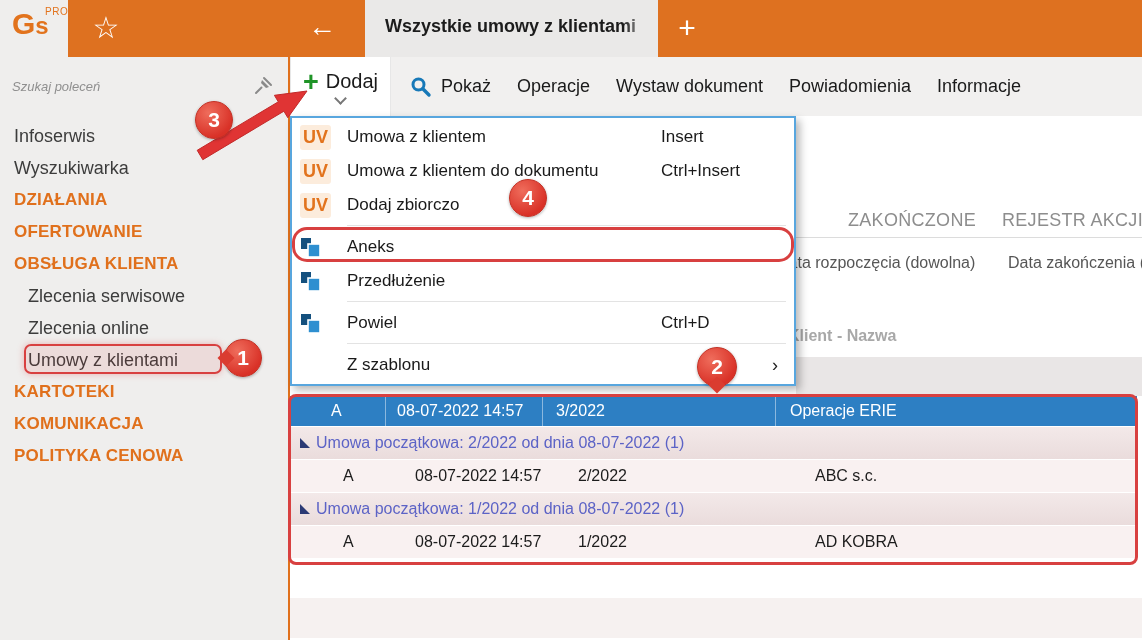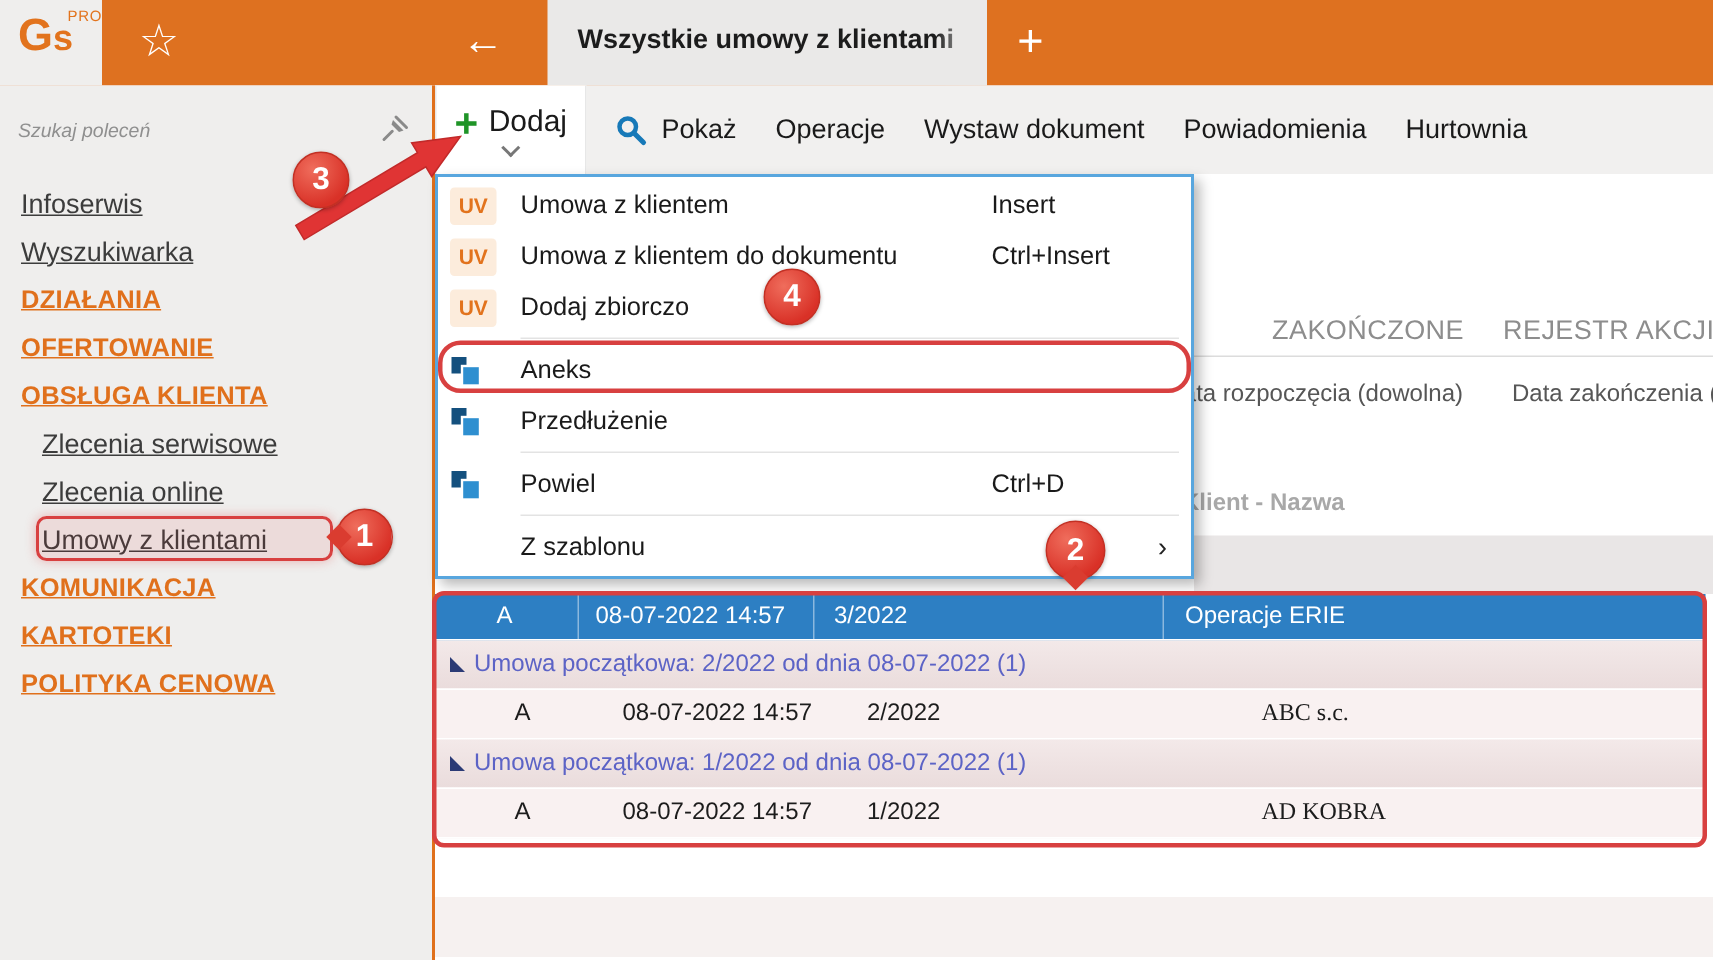--- a/index.html
+++ b/index.html
@@ -21,21 +21,21 @@
   .tb-tab::after { content:""; position:absolute; right:0; top:0; width:34px; height:57px; background:linear-gradient(90deg, rgba(234,233,232,0), #eae9e8 80%); }
   .tb-plus { position:absolute; left:664px; top:8px; width:46px; height:40px; color:#fff; font-size:30px; font-weight:300; text-align:center; line-height:40px; }
 
   
   .sidebar { position:absolute; left:0; top:57px; width:288px; height:583px; background:#efeeed; }
   .search-row { position:absolute; left:0; top:0; width:288px; height:59px; }
   .search-input { position:absolute; left:12px; top:14px; width:220px; height:30px; background:transparent; border:none; outline:none; font-family:Liberation Sans, sans-serif; font-size:13px; font-style:italic; color:#8f8f8f; }
   .search-input::placeholder { color:#8f8f8f; font-style:italic; opacity:1; }
   .pin-icon { position:absolute; left:252px; top:18px; width:22px; height:22px; }
   .nav { position:absolute; left:0; top:63px; width:288px; }
-  .nav-row { height:32px; display:flex; align-items:center; font-size:18px; color:#3c3c3c; padding-left:14px; cursor:default;text-decoration:underline; }
+  .nav-row { height:32px; display:flex; align-items:center; font-size:18px; color:#3c3c3c; padding-left:14px; cursor:default; }
   .nav-row.section { color:#e0701c; font-weight:700; font-size:17px; letter-spacing:.2px; }
   .nav-row.sub { padding-left:28px; }
 
   
   .vdivider { position:absolute; left:288px; top:57px; width:2px; height:583px; background:#e0701c; z-index:4; }
 
   
   .toolbar { position:absolute; left:290px; top:57px; width:852px; height:59px; background:#f1f0ef; display:flex; align-items:stretch; z-index:3; }
   .add-btn { width:101px; background:#fff; border-left:1px solid #e7e7e7; border-right:1px solid #e7e7e7; display:flex; flex-direction:column; align-items:center; justify-content:center; }
   .add-top { display:flex; align-items:center; }
@@ -57,32 +57,32 @@
   
   .grid { position:absolute; left:0px; top:280px; width:847px; z-index:3; }
   .trow { position:relative; height:33px; border-bottom:1px solid #fff; font-size:16px; color:#1c1c1c; }
   .trow .cell { position:absolute; top:50%; transform:translateY(-50%); white-space:nowrap; }
   .trow.sel { height:31px; background:#2d7fc3; color:#fff; }
   .trow.dat { background:#f9f1f1; }
   .trow.grp { background:linear-gradient(#f3e9e9,#eadcdc); color:#5c63c6; }
   .sel .ca { left:41px; } .dat .ca { left:53px; }
   .sel .cd { left:107px; } .dat .cd { left:125px; }
   .sel .cn { left:266px; } .dat .cn { left:288px; }
-  .sel .ck { left:500px; } .dat .ck { left:551px;font-family:Liberation Serif, serif; }
+  .sel .ck { left:500px; } .dat .ck { left:525px; }
   .vsep { position:absolute; top:0; width:1px; height:100%; background:rgba(255,255,255,.45); }
   .s1 { left:95px; } .s2 { left:252px; } .s3 { left:485px; }
   .tri { position:absolute; left:10px; top:50%; margin-top:-5px; width:0; height:0; border-bottom:10px solid #2b3a75; border-right:10px solid transparent; }
   .grp .cell { left:26px; }
   .grid-footer-band { position:absolute; left:0; top:482px; width:852px; height:40px; background:#f6f1f0; }
 
   
   .menu { position:absolute; left:290px; top:116px; width:506px; height:270px; background:#fff; border:2px solid #58a6de; box-shadow:4px 4px 8px rgba(0,0,0,.28); z-index:40; padding-top:2px; }
   .mi { position:relative; height:34px; display:flex; align-items:center; padding-left:8px; font-size:17px; color:#1a1a1a; }
   .mi-icon { width:34px; height:26px; display:flex; align-items:center; justify-content:flex-start; flex:none; }
-  .uv-badge { display:inline-flex; align-items:center; justify-content:center; width:31px; height:25px; border-radius:3px; background:#fcecdc; color:#e2731d; font-size:14px; font-weight:700; }
+  .uv-badge { display:inline-flex; align-items:center; justify-content:center; width:31px; height:25px; border-radius:3px; background:#fcecdc; color:#e2731d; font-size:18px; font-weight:700; }
   .mi-label { width:314px; flex:none; margin-left:13px; white-space:nowrap; }
   .mi-shortcut { font-size:17px; color:#1a1a1a; white-space:nowrap; }
   .mi-sub-arrow { position:absolute; right:16px; top:50%; transform:translateY(-50%); font-size:18px; color:#222; }
   .msep { height:1px; background:#e3e3e3; margin:3px 8px 4px 55px; }
 
   
   .ann { z-index:60; }
   .badge { position:absolute; width:38px; height:38px; border-radius:50%; background:radial-gradient(circle at 35% 30%, #ef6d5c, #d93127 72%); border:1px solid #c23024; color:#fff; font-size:21px; font-weight:700; display:flex; align-items:center; justify-content:center; box-shadow:0 1px 3px rgba(0,0,0,.3); z-index:70; }
   .badge.tail-left::before { content:""; position:absolute; left:-5px; top:50%; width:12px; height:12px; background:#da3c30; transform:translateY(-50%) rotate(45deg); z-index:-1; }
   .badge.tail-bottom::before { content:""; position:absolute; bottom:-5px; left:50%; width:12px; height:12px; background:#da3c30; transform:translateX(-50%) rotate(45deg); z-index:-1; }
@@ -125,22 +125,22 @@
     </div>
     <div class="nav">
       <div class="nav-row">Infoserwis</div>
       <div class="nav-row">Wyszukiwarka</div>
       <div class="nav-row section">DZIAŁANIA</div>
       <div class="nav-row section">OFERTOWANIE</div>
       <div class="nav-row section">OBSŁUGA KLIENTA</div>
       <div class="nav-row sub">Zlecenia serwisowe</div>
       <div class="nav-row sub">Zlecenia online</div>
       <div class="nav-row sub">Umowy z klientami</div>
+      <div class="nav-row section">KARTOTEKI</div>
       <div class="nav-row section">KOMUNIKACJA</div>
-      <div class="nav-row section">KARTOTEKI</div>
       <div class="nav-row section">POLITYKA CENOWA</div>
     </div>
   </div>
 
   <div class="vdivider"></div>
 
   <div class="toolbar">
     <div class="add-btn">
       <div class="add-top">
         <span class="plus-glyph">+</span>
@@ -160,21 +160,21 @@
     <div class="tb-item">
       <span>Operacje</span>
     </div>
     <div class="tb-item">
       <span>Wystaw dokument</span>
     </div>
     <div class="tb-item">
       <span>Powiadomienia</span>
     </div>
     <div class="tb-item">
-      <span>Hurtownia</span>
+      <span>Informacje</span>
     </div>
   </div>
 
   <div class="content">
     <div class="view-tab" style="left:558px;">ZAKOŃCZONE</div>
     <div class="view-tab" style="left:712px;">REJESTR AKCJI</div>
     <div class="tabs-sep"></div>
     <div class="filter-label" style="left:487px;">Data rozpoczęcia (dowolna)</div>
     <div class="filter-label" style="left:718px;">Data zakończenia (dowolna)</div>
     <div class="groupby-label">Klient - Nazwa</div>

